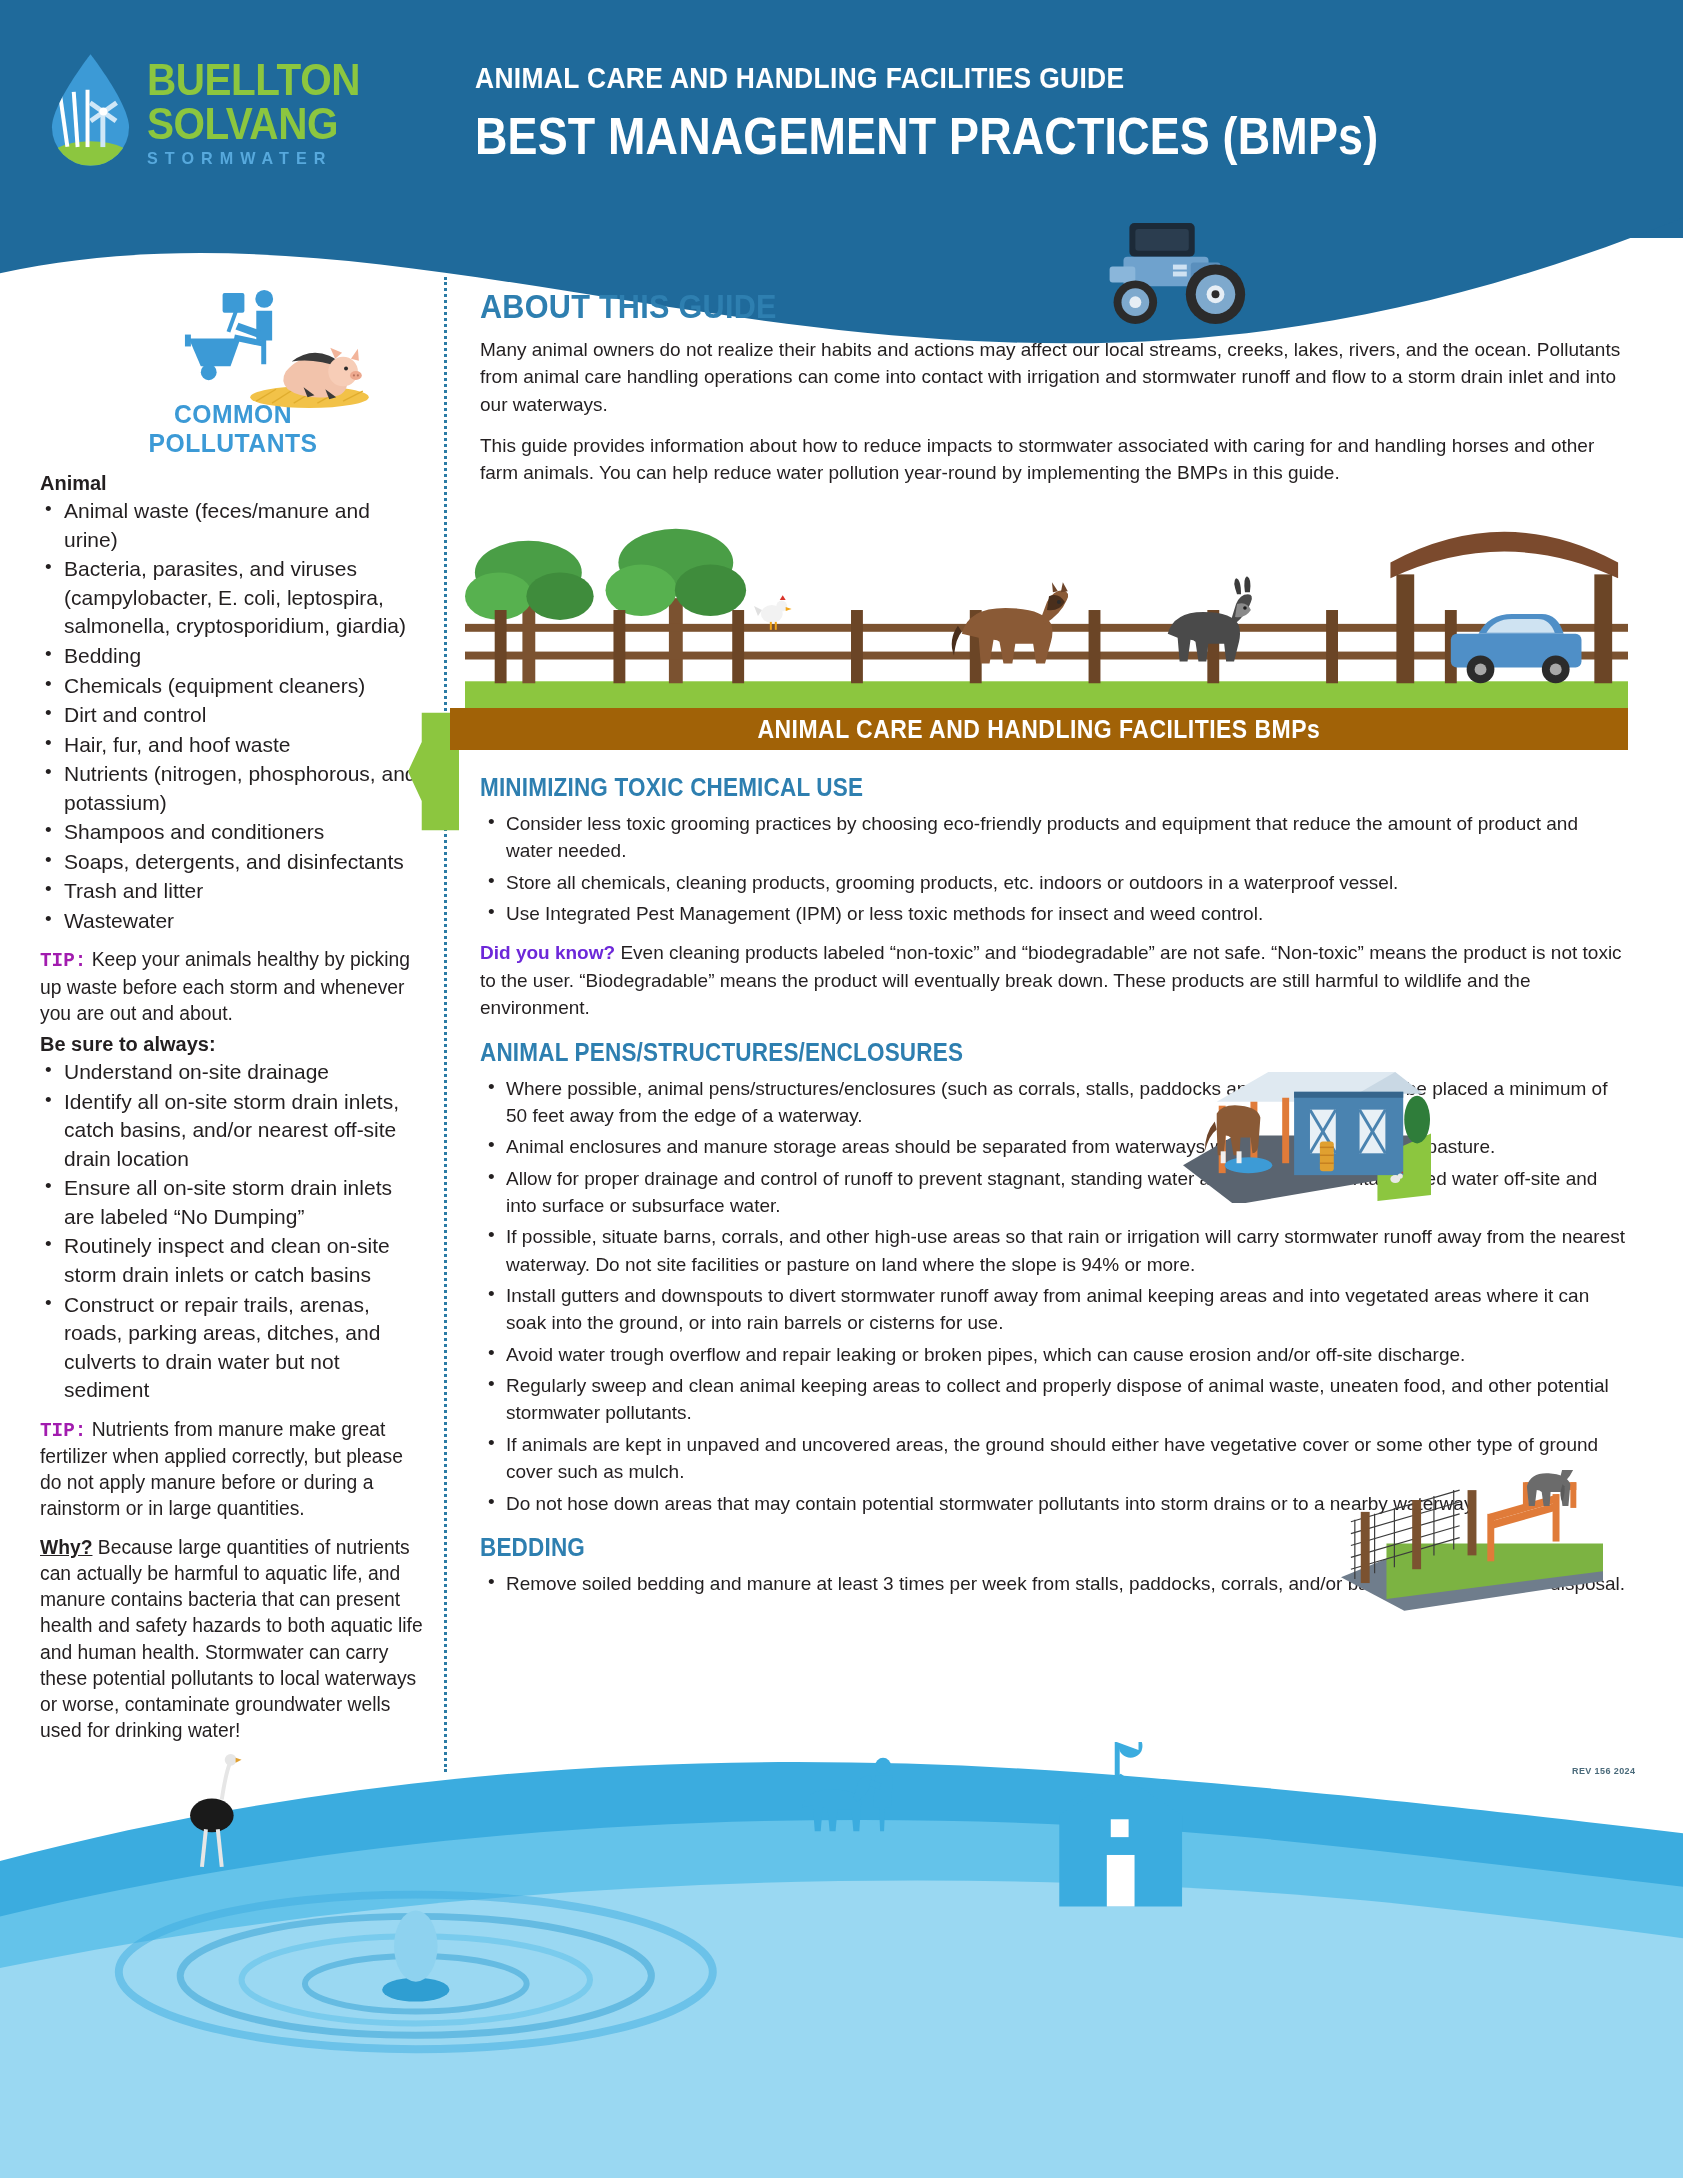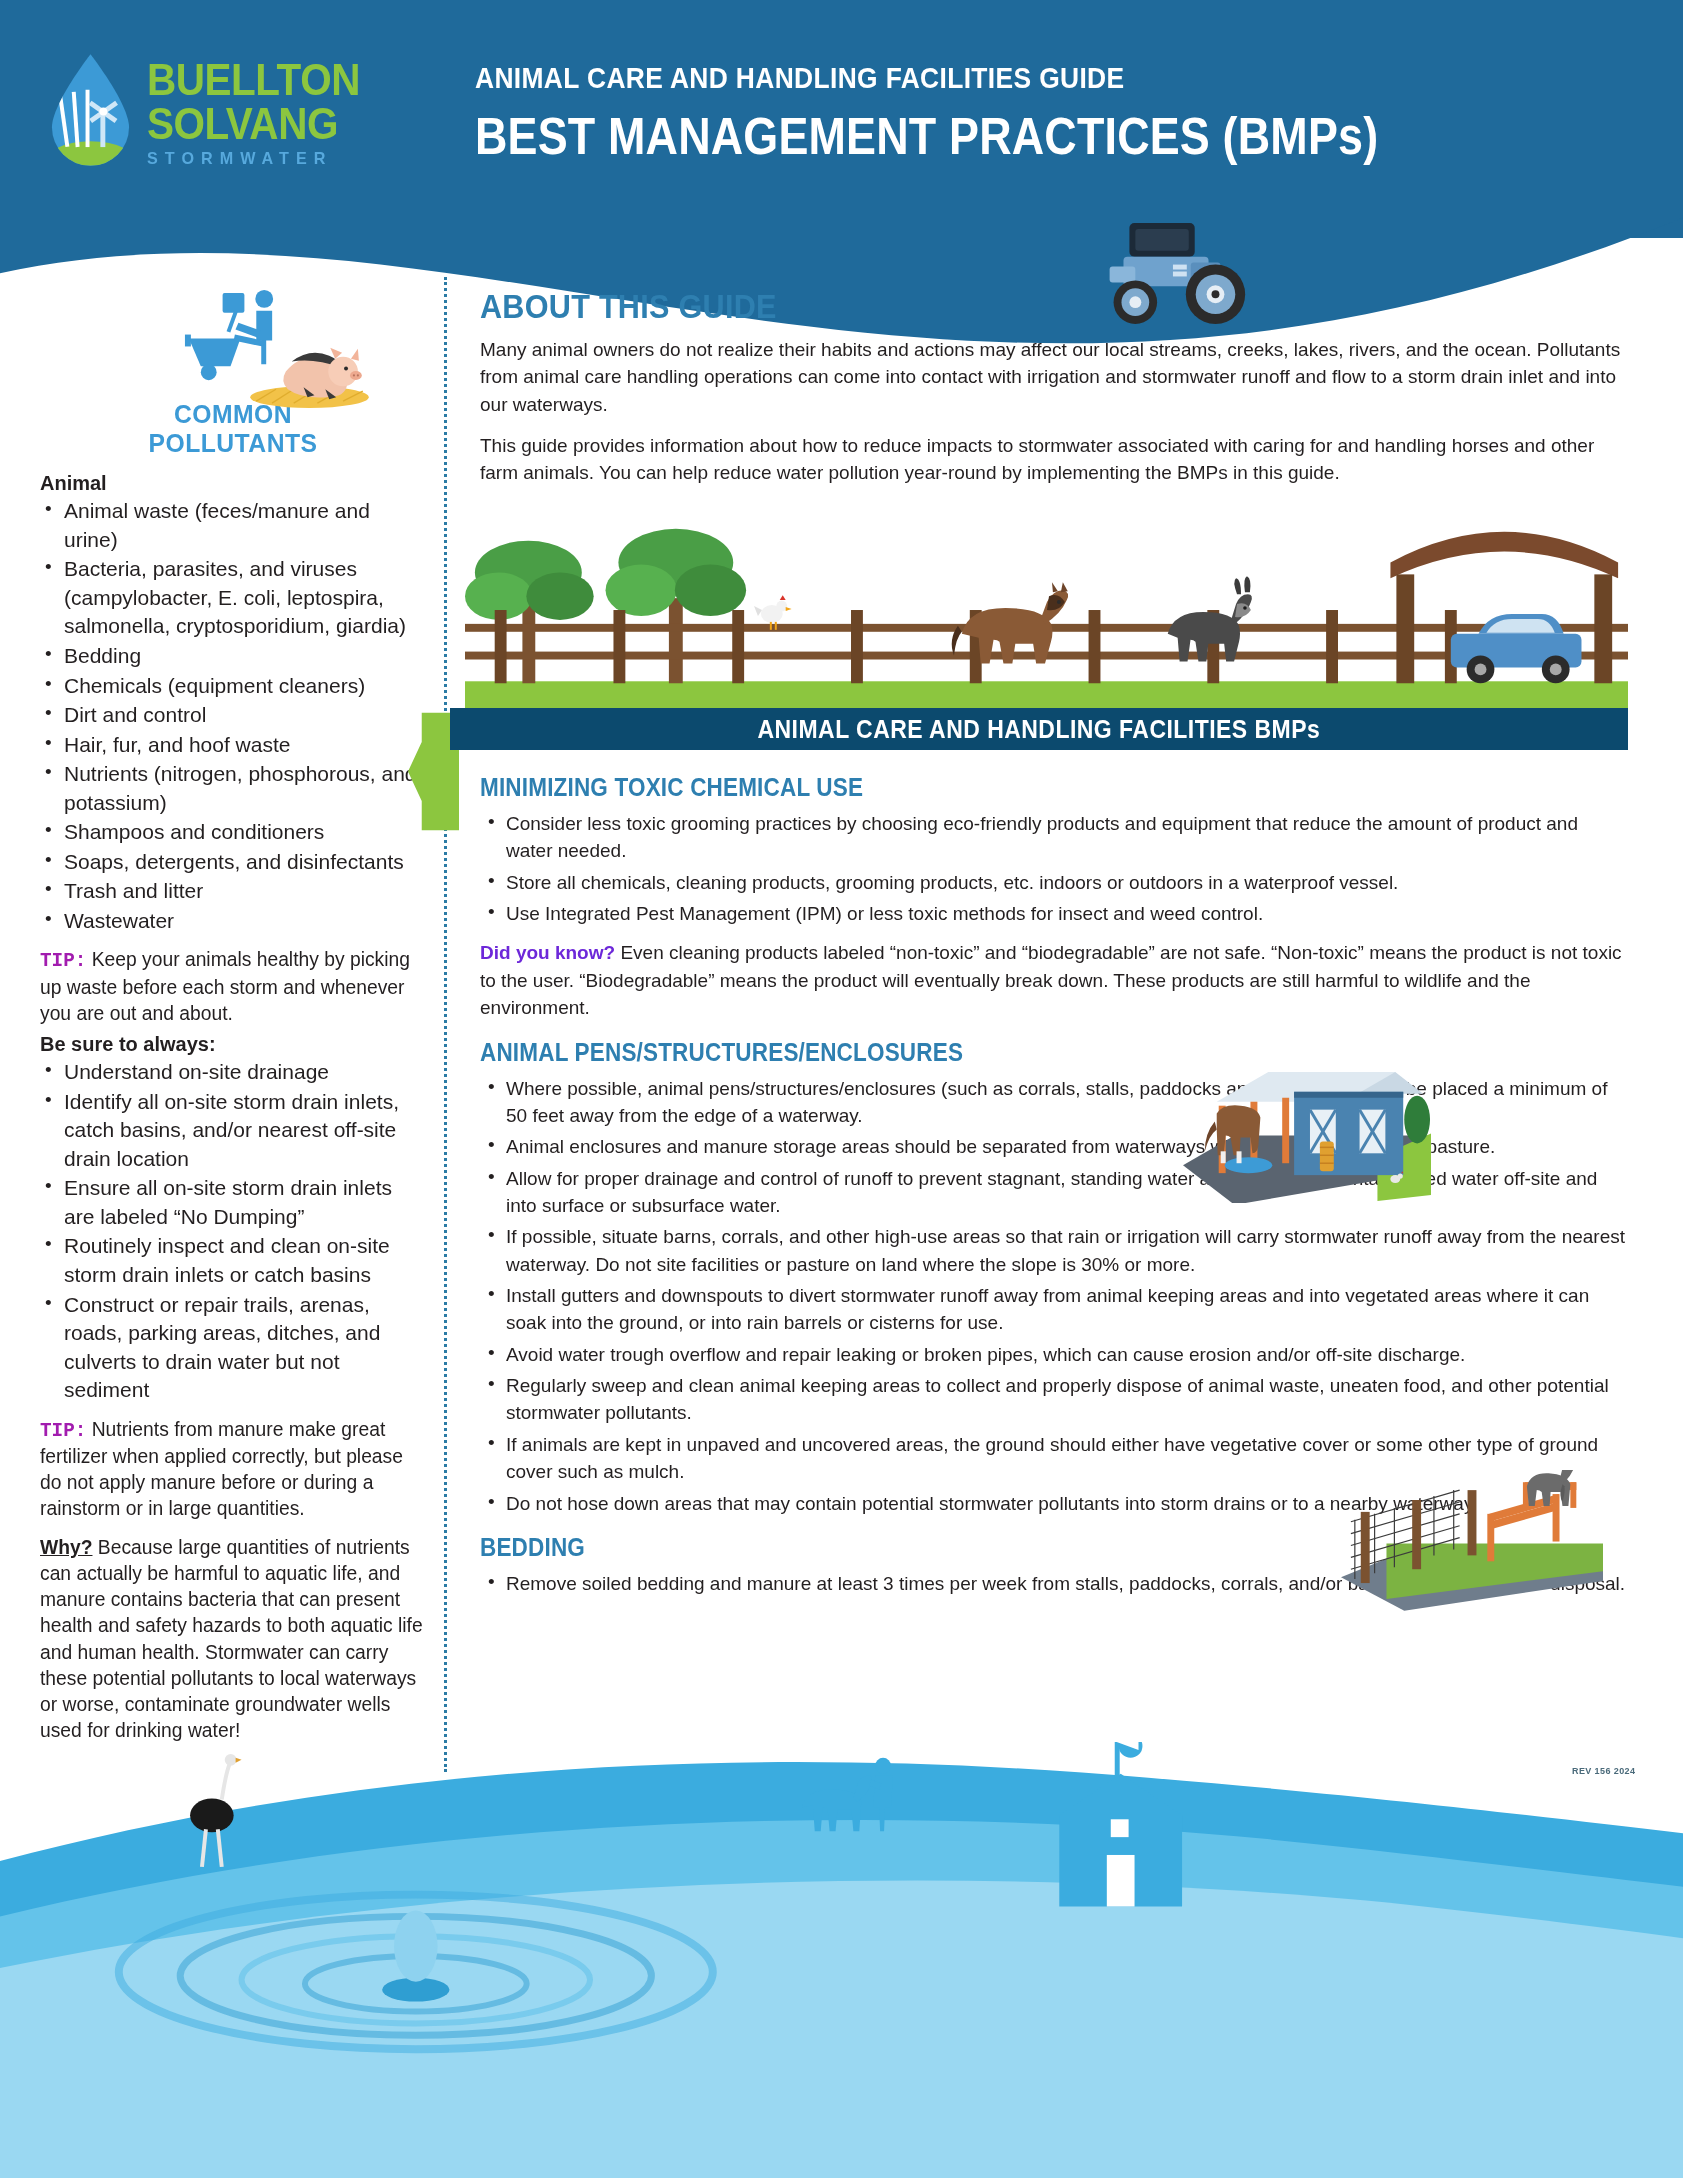--- a/index.html
+++ b/index.html
@@ -103,21 +103,21 @@
     margin-bottom:4px;
   }
   ul.bmp li:before {
     content:"•"; position:absolute; left:8px; top:-2px; font-size:19px;
   }
   .didyouknow { color:#6d28d9; font-weight:bold; }
 
   
   .green-banner {
     position:absolute; left:450px; top:708px; width:1178px; height:42px;
-    background:#0c4a6e;
+    background:#a16207;
     display:flex; align-items:center; justify-content:center;
   }
   .green-banner span {
     color:#ffffff; font-weight:bold; font-size:25px; letter-spacing:0.5px;
     transform:scaleX(0.92);
   }
   .green-arrow {
     position:absolute; left:408px; top:708px; width:51px; height:127px;
   }
 
@@ -377,21 +377,21 @@
         <li>Consider less toxic grooming practices by choosing eco-friendly products and equipment that reduce the amount of product and water needed.</li>
         <li>Store all chemicals, cleaning products, grooming products, etc. indoors or outdoors in a waterproof vessel.</li>
         <li>Use Integrated Pest Management (IPM) or less toxic methods for insect and weed control.</li>
       </ul>
       <div class="body-p" style="margin-top: 12px;"><span class="didyouknow">Did you know?</span><span> Even cleaning products labeled “non-toxic” and “biodegradable” are not safe. “Non-toxic” means the product is not toxic to the user. “Biodegradable” means the product will eventually break down. These products are still harmful to wildlife and the environment.</span></div>
       <div class="sec-h">ANIMAL PENS/STRUCTURES/ENCLOSURES</div>
       <ul class="bmp">
         <li>Where possible, animal pens/structures/enclosures (such as corrals, stalls, paddocks and/or barns) should be placed a minimum of 50 feet away from the edge of a waterway.</li>
         <li>Animal enclosures and manure storage areas should be separated from waterways with vegetative buffers or pasture.</li>
         <li>Allow for proper drainage and control of runoff to prevent stagnant, standing water and any flow of contaminated water off-site and into surface or subsurface water.</li>
-        <li>If possible, situate barns, corrals, and other high-use areas so that rain or irrigation will carry stormwater runoff away from the nearest waterway. Do not site facilities or pasture on land where the slope is 30% or more.</li>
+        <li>If possible, situate barns, corrals, and other high-use areas so that rain or irrigation will carry stormwater runoff away from the nearest waterway. Do not site facilities or pasture on land where the slope is 94% or more.</li>
         <li>Install gutters and downspouts to divert stormwater runoff away from animal keeping areas and into vegetated areas where it can soak into the ground, or into rain barrels or cisterns for use.</li>
         <li>Avoid water trough overflow and repair leaking or broken pipes, which can cause erosion and/or off-site discharge.</li>
         <li>Regularly sweep and clean animal keeping areas to collect and properly dispose of animal waste, uneaten food, and other potential stormwater pollutants.</li>
         <li>If animals are kept in unpaved and uncovered areas, the ground should either have vegetative cover or some other type of ground cover such as mulch.</li>
         <li>Do not hose down areas that may contain potential stormwater pollutants into storm drains or to a nearby waterway.</li>
       </ul>
       <div class="sec-h">BEDDING</div>
       <ul class="bmp">
         <li>Remove soiled bedding and manure at least 3 times per week from stalls, paddocks, corrals, and/or barns for proper off-site disposal.</li>
       </ul>

